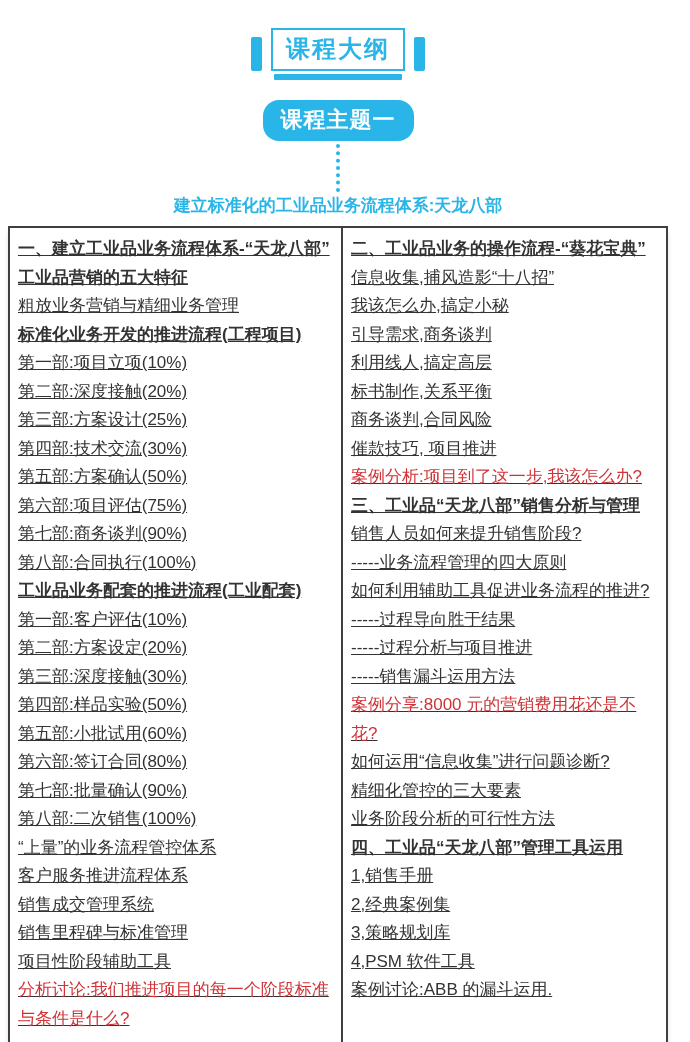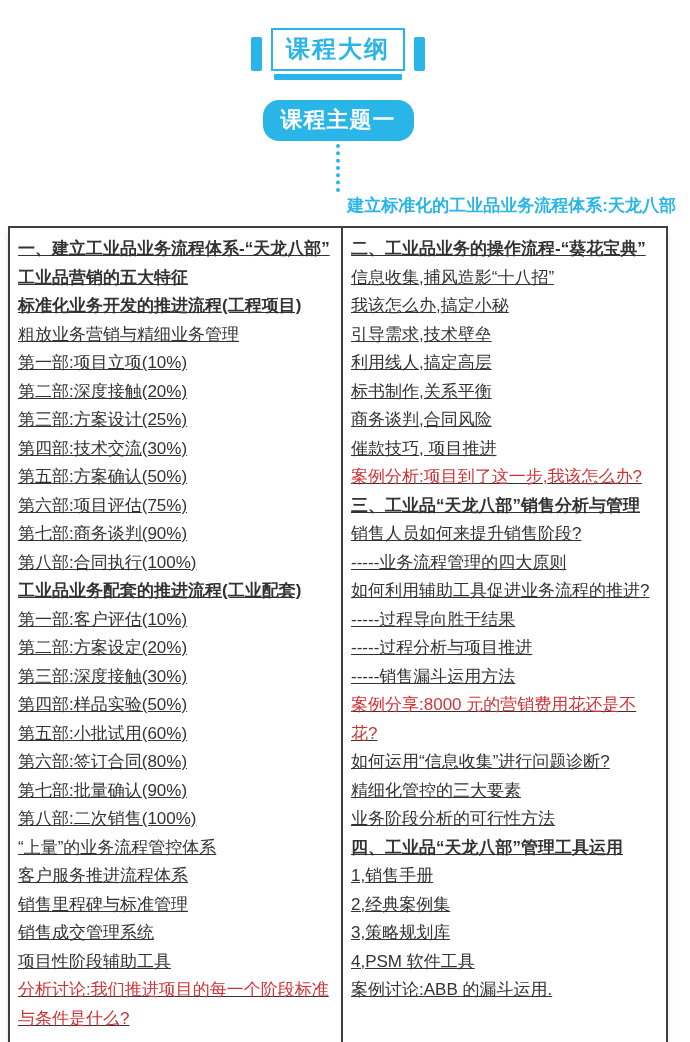--- a/index.html
+++ b/index.html
@@ -45,21 +45,21 @@
     font-size:22px;font-weight:bold;letter-spacing:1px;
     padding:5px 18px 6px 18px;
     border-radius:16px;
   }
   .dotted-line{
     width:0;height:48px;
     border-left:4px dotted var(--accent);
     margin:3px auto 2px auto;
   }
   .subtitle{
-    text-align:right;
+    text-align:center;
     color:var(--accent);
     font-size:17px;font-weight:bold;
     margin:0 0 9px 0;
   }
   
   .outline-table{
     margin:0 8px;
     border:2px solid var(--border);
     display:grid;
     grid-template-columns:333px 1fr;
@@ -97,51 +97,51 @@
   <div class="pill">课程主题一</div>
 
   <div class="dotted-line"></div>
 
   <div class="subtitle">建立标准化的工业品业务流程体系:天龙八部</div>
 
   <div class="outline-table">
     <div class="outline-col left" id="col-left">
         <div class="row bold">一、建立工业品业务流程体系-“天龙八部”</div>
         <div class="row bold">工业品营销的五大特征</div>
+        <div class="row">粗放业务营销与精细业务管理</div>
         <div class="row bold">标准化业务开发的推进流程(工程项目)</div>
-        <div class="row">粗放业务营销与精细业务管理</div>
         <div class="row">第一部:项目立项(10%)</div>
         <div class="row">第二部:深度接触(20%)</div>
         <div class="row">第三部:方案设计(25%)</div>
         <div class="row">第四部:技术交流(30%)</div>
         <div class="row">第五部:方案确认(50%)</div>
         <div class="row">第六部:项目评估(75%)</div>
         <div class="row">第七部:商务谈判(90%)</div>
         <div class="row">第八部:合同执行(100%)</div>
         <div class="row bold">工业品业务配套的推进流程(工业配套)</div>
         <div class="row">第一部:客户评估(10%)</div>
         <div class="row">第二部:方案设定(20%)</div>
         <div class="row">第三部:深度接触(30%)</div>
         <div class="row">第四部:样品实验(50%)</div>
         <div class="row">第五部:小批试用(60%)</div>
         <div class="row">第六部:签订合同(80%)</div>
         <div class="row">第七部:批量确认(90%)</div>
         <div class="row">第八部:二次销售(100%)</div>
         <div class="row">“上量”的业务流程管控体系</div>
         <div class="row">客户服务推进流程体系</div>
+        <div class="row">销售成交管理系统</div>
         <div class="row">销售里程碑与标准管理</div>
-        <div class="row">销售成交管理系统</div>
         <div class="row">项目性阶段辅助工具</div>
         <div class="row red">分析讨论:我们推进项目的每一个阶段标准与条件是什么?</div>
       </div>
     <div class="outline-col right" id="col-right">
         <div class="row bold">二、工业品业务的操作流程-“葵花宝典”</div>
         <div class="row">信息收集,捕风造影“十八招”</div>
         <div class="row">我该怎么办,搞定小秘</div>
-        <div class="row">引导需求,技术壁垒</div>
+        <div class="row">引导需求,商务谈判</div>
         <div class="row">利用线人,搞定高层</div>
         <div class="row">标书制作,关系平衡</div>
         <div class="row">商务谈判,合同风险</div>
         <div class="row">催款技巧, 项目推进</div>
         <div class="row red">案例分析:项目到了这一步,我该怎么办?</div>
         <div class="row bold">三、工业品“天龙八部”销售分析与管理</div>
         <div class="row">销售人员如何来提升销售阶段?</div>
         <div class="row">-----业务流程管理的四大原则</div>
         <div class="row">如何利用辅助工具促进业务流程的推进?</div>
         <div class="row">-----过程导向胜于结果</div>

